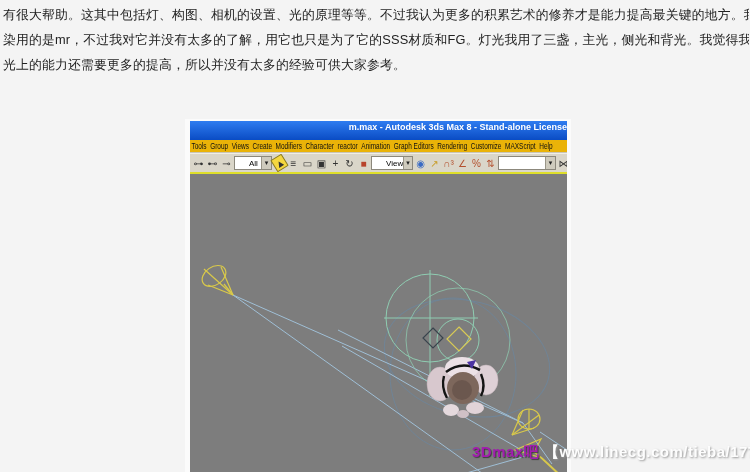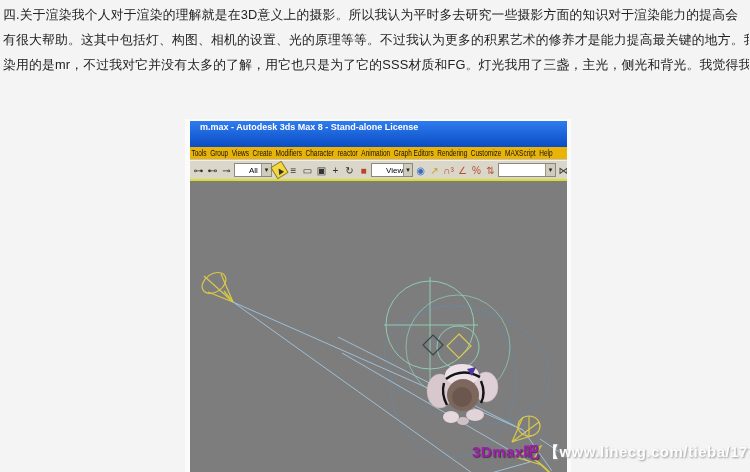--- a/index.html
+++ b/index.html
@@ -18,24 +18,24 @@
     letter-spacing:0.2px;
   }
   
   .max-window{
     position:absolute;left:185px;top:119px;width:377px;height:353px;
     border:2px solid #fbfbfb;border-left-width:5px;border-right-width:4px;
     border-bottom:none;
     background:#d8d4c8;box-sizing:content-box;overflow:hidden;
   }
   .titlebar{
-    height:26px;line-height:12px;
+    height:19px;line-height:12px;
     background:linear-gradient(#2f7cf0,#0a4cc4);
     color:#fff;font-size:9px;font-weight:bold;
-    padding-left:10px;white-space:nowrap;overflow:hidden;
+    padding-left:3px;white-space:nowrap;overflow:hidden;text-align:right;
   }
   .menubar-clip{height:12px;overflow:hidden;background:#eab308;border-bottom:1px solid #c9c5b8;}
   .menubar{
     display:flex;gap:5px;align-items:center;height:12px;
     font-size:9px;color:#111;white-space:nowrap;
     transform:scaleX(0.72);transform-origin:0 50%;width:530px;
     padding-left:2px;
   }
   .menu-item{cursor:default;}
   .toolbar{
@@ -68,23 +68,23 @@
     position:absolute;left:472px;top:443px;white-space:nowrap;
     font-size:15px;font-weight:bold;letter-spacing:0.5px;
   }
   .wm-brand{color:#a21caf;text-shadow:1px 1px 1px rgba(50,50,50,0.85);}
   .wm-src{color:#fdfdfd;text-shadow:1px 1px 2px rgba(150,150,150,0.95);}
 </style>
 </head>
 <body>
 
 <div class="post-text">
-    <div class="post-line">四.关于渲染我个人对于渲染的理解就是在3D意义上的摄影。所以我认为平时多去研究一些摄影方面的知识对于渲染能力的提高会</div>
     <div class="post-line">有很大帮助。这其中包括灯、构图、相机的设置、光的原理等等。不过我认为更多的积累艺术的修养才是能力提高最关键的地方。我渲</div>
     <div class="post-line">染用的是mr，不过我对它并没有太多的了解，用它也只是为了它的SSS材质和FG。灯光我用了三盏，主光，侧光和背光。我觉得我在灯</div>
+    <div class="post-line">光上的能力还需要更多的提高，所以并没有太多的经验可供大家参考。</div>
   </div>
 
 <div class="max-window">
   <div class="titlebar">
     <span>m.max - Autodesk 3ds Max 8  - Stand-alone License</span>
   </div>
   <div class="menubar-clip">
     <div class="menubar">
         <span class="menu-item">Tools</span>
         <span class="menu-item">Group</span>

